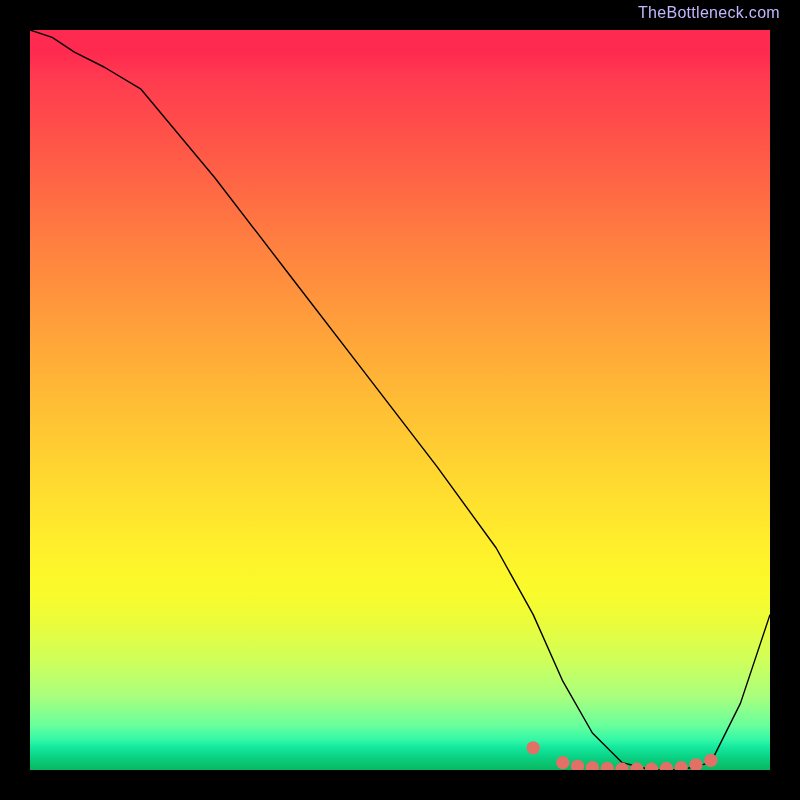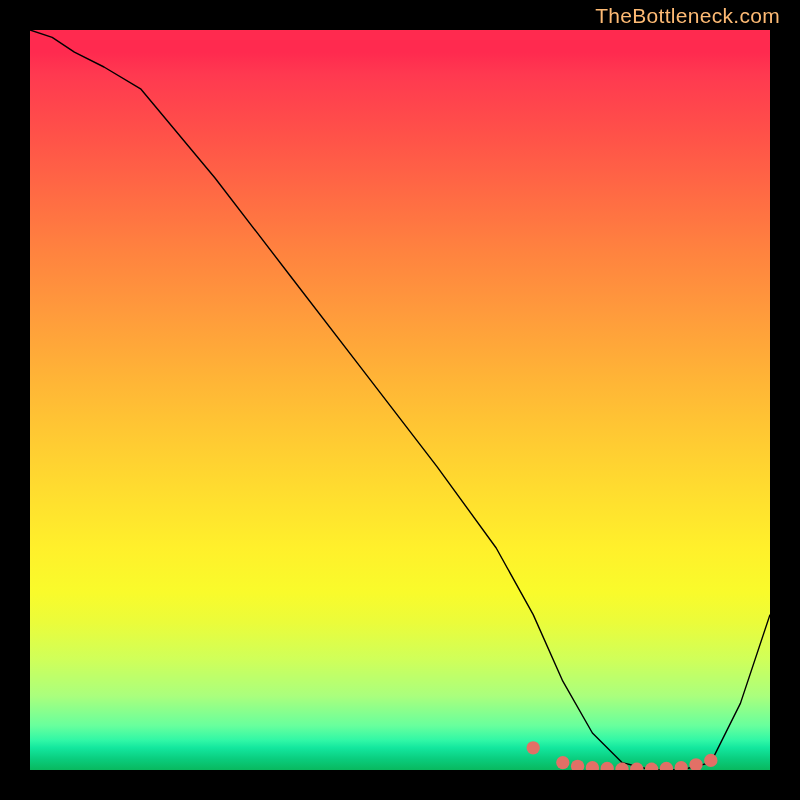--- a/index.html
+++ b/index.html
@@ -14,22 +14,22 @@
   .outer-frame {
     width: 800px;
     height: 800px;
     background: #000;
     position: relative;
   }
   .watermark {
     position: absolute;
     top: 4px;
     right: 20px;
-    color: #fdba74;
-    font-size: 21px;
+    color: #c4b5fd;
+    font-size: 16px;
     letter-spacing: 0.3px;
     z-index: 10;
   }
   .plot-area {
     position: absolute;
     left: 30px;
     top: 30px;
     width: 740px;
     height: 740px;
     overflow: hidden;

